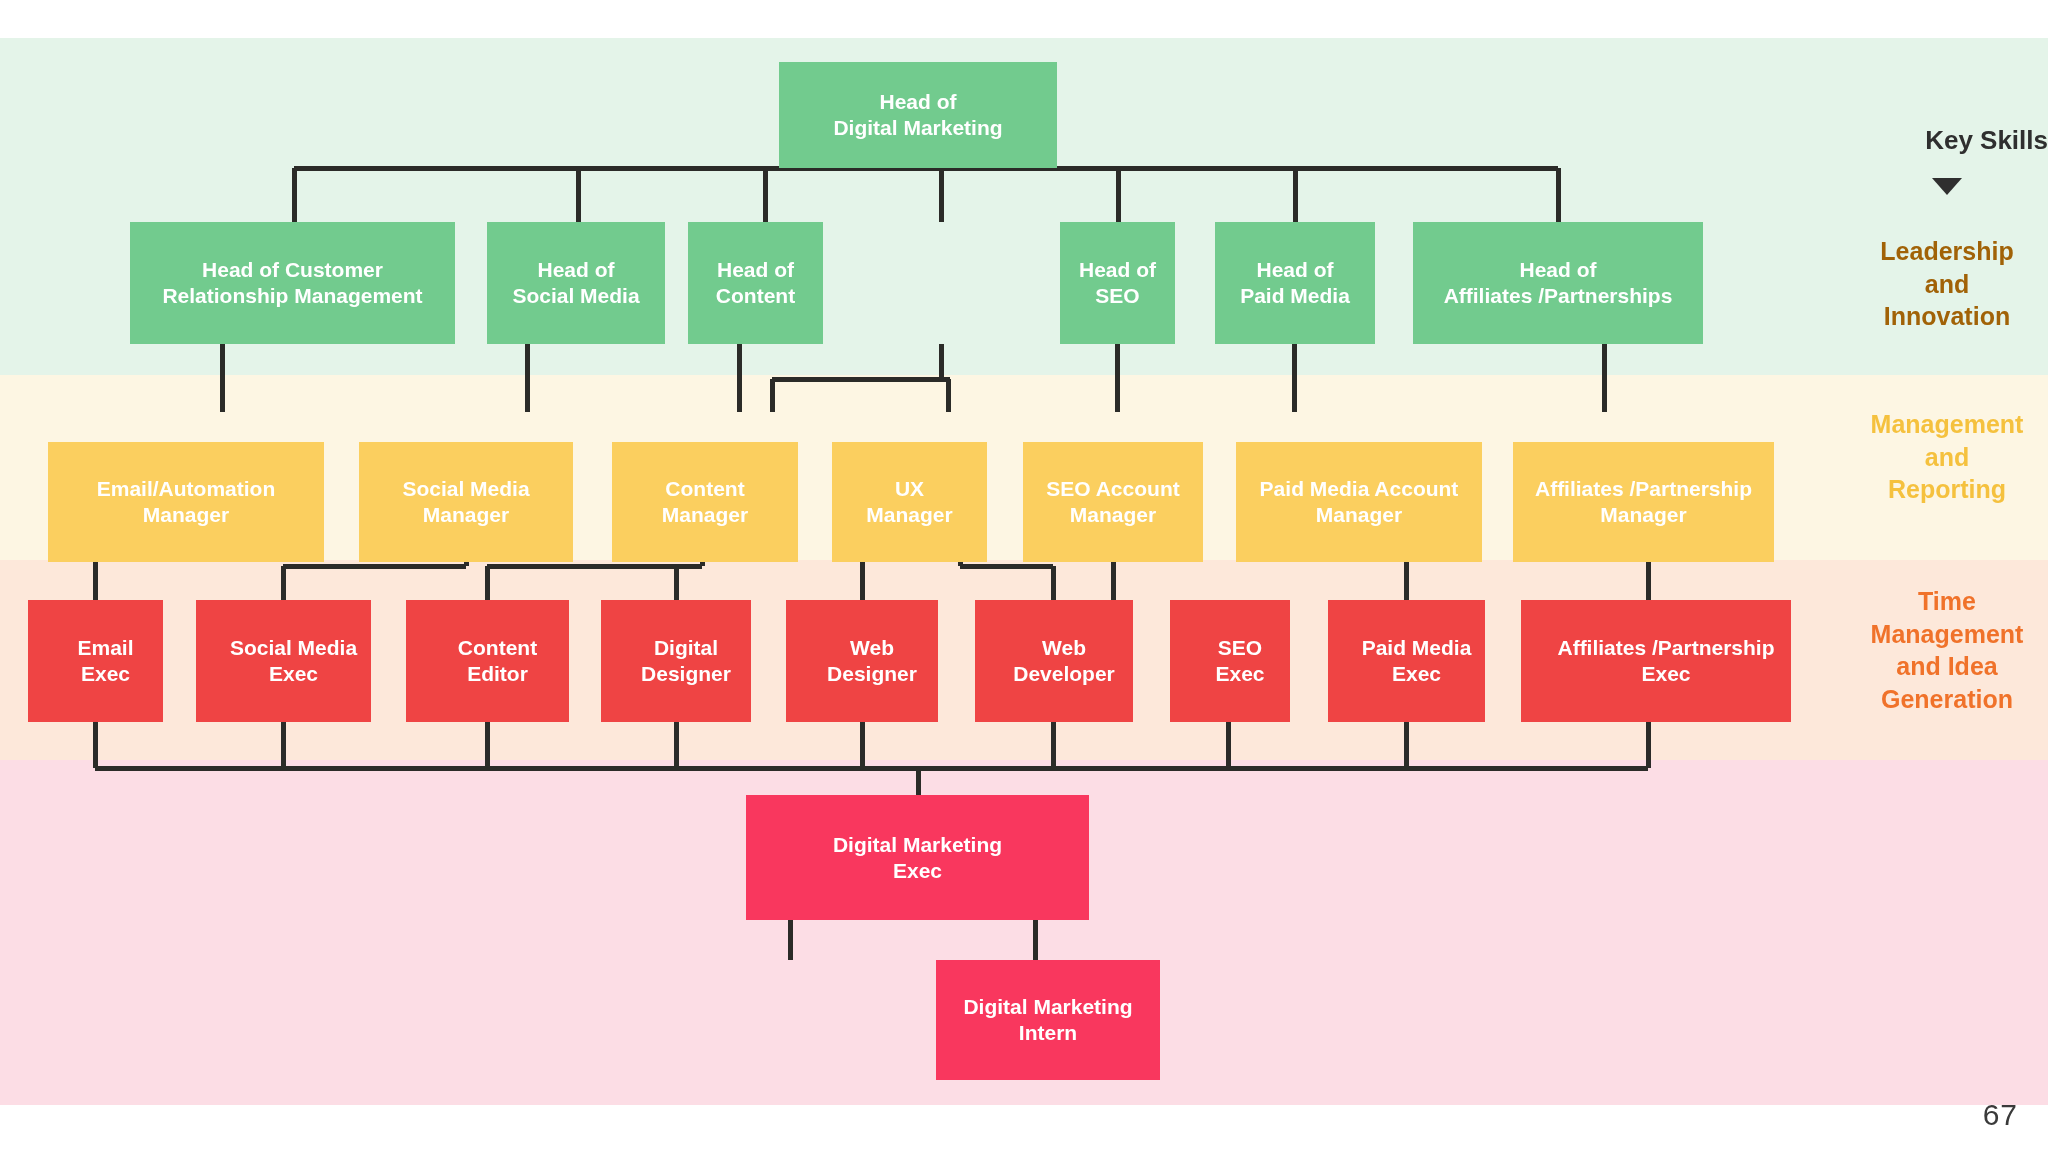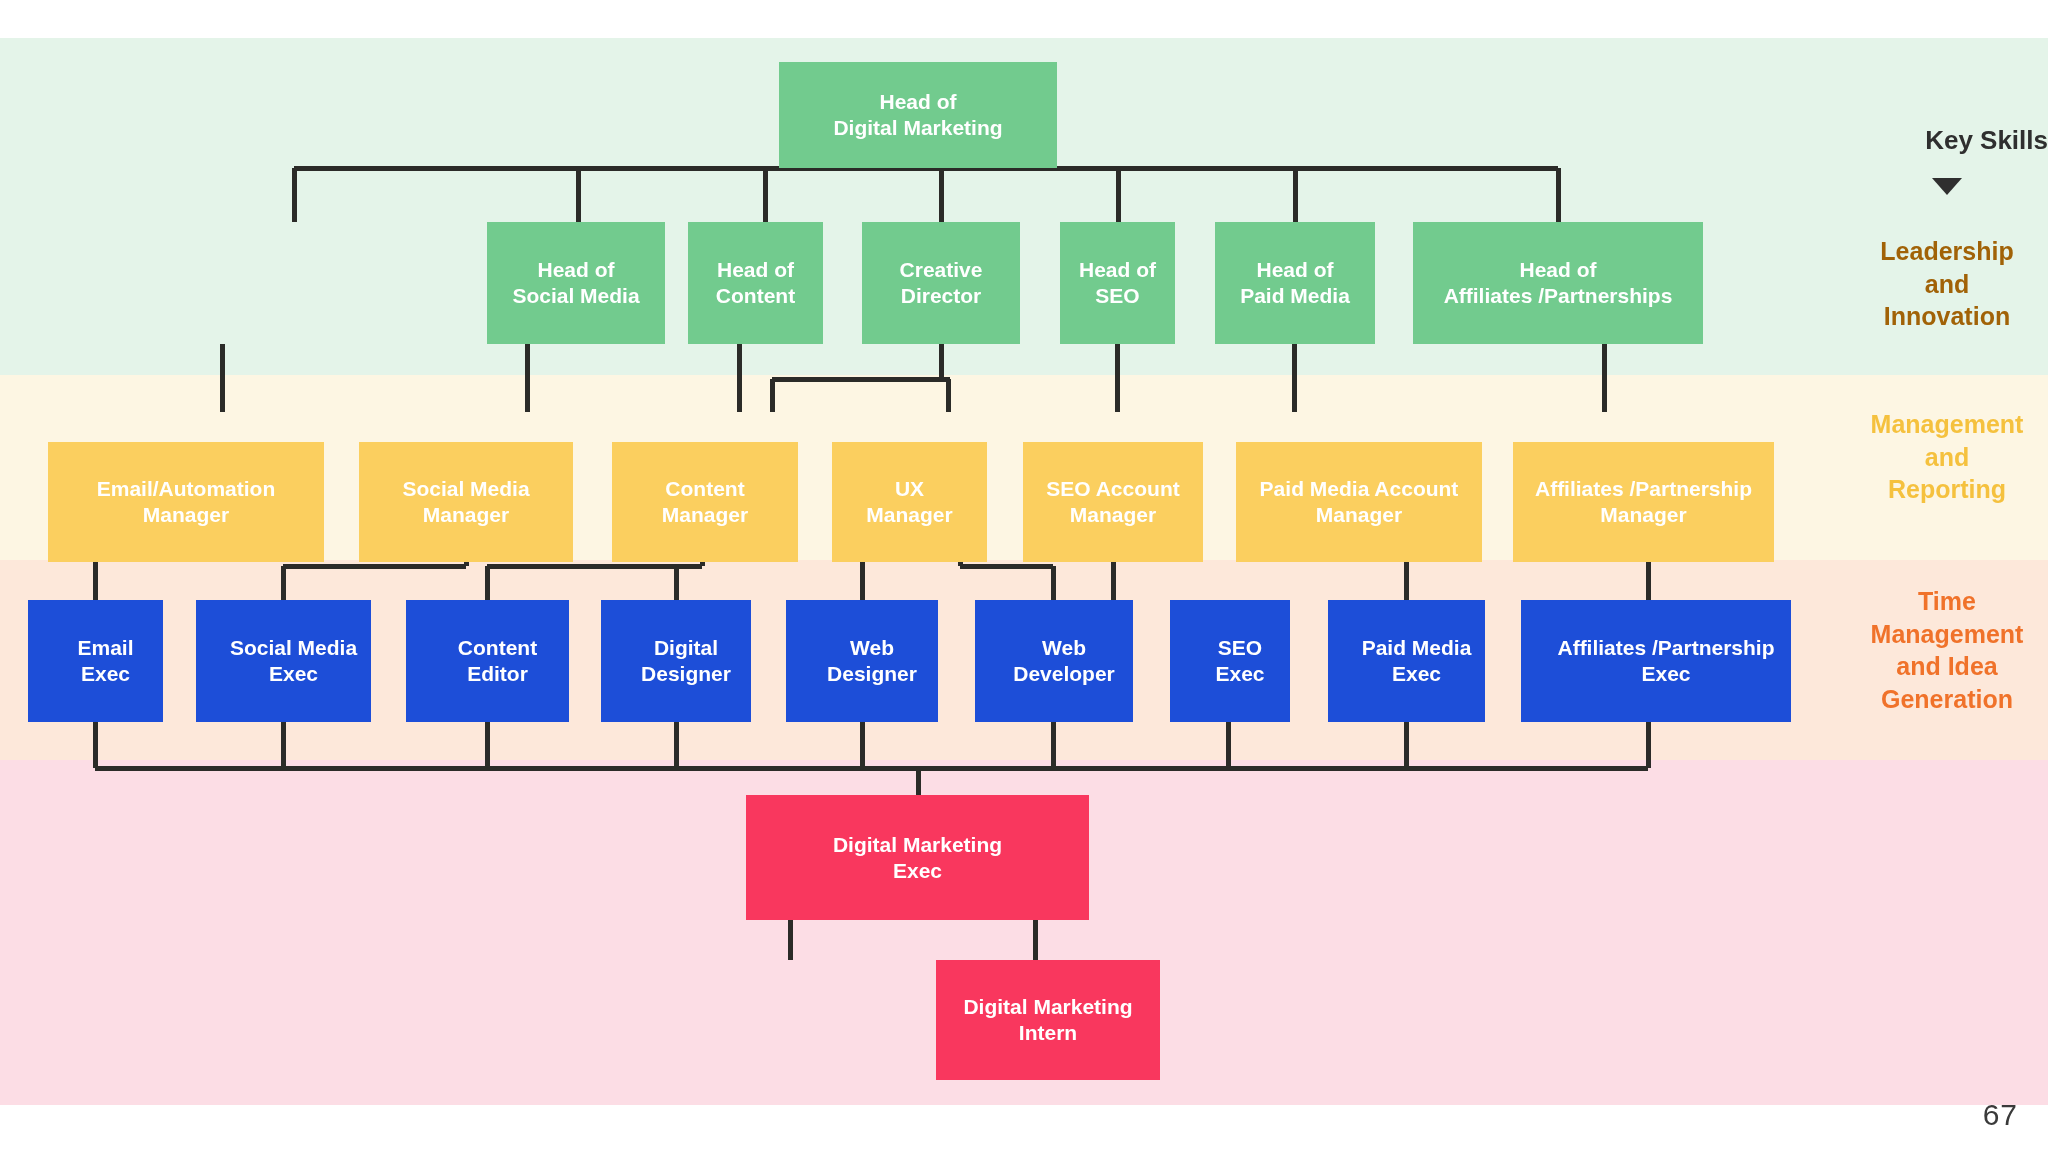--- a/index.html
+++ b/index.html
@@ -15,21 +15,21 @@
 
   
   #connectors{position:absolute;left:0;top:0;width:2048px;height:1152px;}
 
   
   .node{position:absolute;display:flex;align-items:center;justify-content:center;
         text-align:center;color:#ffffff;font-weight:bold;line-height:1.22;
         box-sizing:border-box;padding:4px 8px;}
   .lvl-head{background:#72cb8e;font-size:21px;}
   .lvl-mgr{background:#fbcf5f;font-size:21px;margin-top:30px;}
-  .lvl-exec{background:#1d4ed8;font-size:21px;padding-left:28px;}
+  .lvl-exec{background:#ef4444;font-size:21px;padding-left:28px;}
   .lvl-dm{background:#f9375e;font-size:21px;}
   .node span{display:block;white-space:pre-line;}
 
   
   #legend{position:absolute;left:1846px;top:0;width:202px;height:1152px;}
   .legend-title{position:absolute;left:0;width:202px;text-align:right;
        font-size:26px;font-weight:bold;color:#2f2f2f;top:125px;}
   .legend-arrow{position:absolute;left:50%;transform:translateX(-50%);top:178px;
        width:0;height:0;border-left:15px solid transparent;border-right:15px solid transparent;
        border-top:17px solid #2f2f2f;}
@@ -108,31 +108,31 @@
       <line x1="790" y1="920" x2="790" y2="960"></line>
       <line x1="1035" y1="920" x2="1035" y2="960"></line>
     </g>
   </svg>
 
   <div class="node lvl-head" style="left:779px;top:62px;width:278px;height:106px;">
     <span>Head of
 Digital Marketing</span>
   </div>
 
+  <div class="node lvl-head" style="left:130px;top:222px;width:325px;height:122px;">
+    <span>Head of Customer
+Relationship Management</span>
+  </div>
   <div class="node lvl-head" style="left:487px;top:222px;width:178px;height:122px;">
     <span>Head of
 Social Media</span>
   </div>
   <div class="node lvl-head" style="left:688px;top:222px;width:135px;height:122px;">
     <span>Head of
 Content</span>
-  </div>
-  <div class="node lvl-head" style="left:862px;top:222px;width:158px;height:122px;">
-    <span>Creative
-Director</span>
   </div>
   <div class="node lvl-head" style="left:1060px;top:222px;width:115px;height:122px;">
     <span>Head of
 SEO</span>
   </div>
   <div class="node lvl-head" style="left:1215px;top:222px;width:160px;height:122px;">
     <span>Head of
 Paid Media</span>
   </div>
   <div class="node lvl-head" style="left:1413px;top:222px;width:290px;height:122px;">

